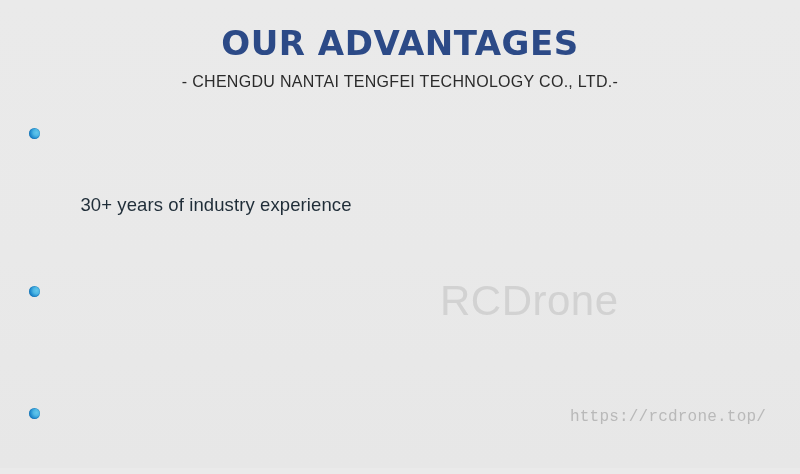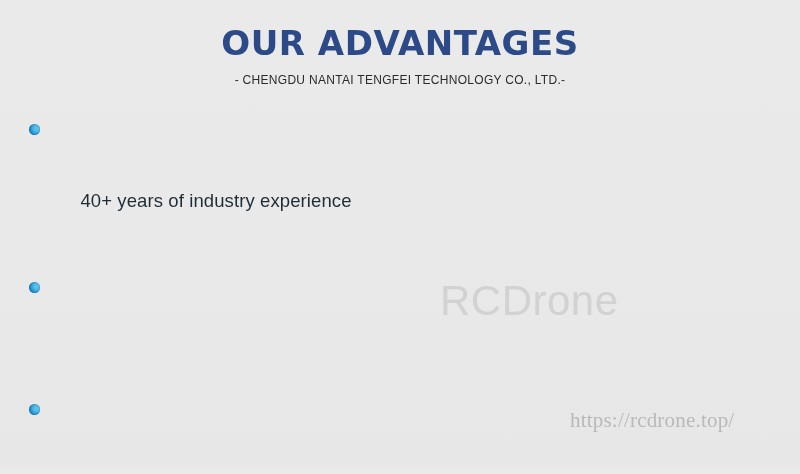--- a/index.html
+++ b/index.html
@@ -36,22 +36,22 @@
     letter-spacing: 0.5px;
     white-space: nowrap;
     z-index: 1;
     user-select: none;
   }
 
   .wm-url {
     position: absolute;
     left: 570px;
     top: 408px;
-    font-family: Liberation Serif, serif;
-    font-size: 21px;
+    font-family: Liberation Mono, monospace;
+    font-size: 16px;
     font-weight: 400;
     color: #b9b9b9;
     letter-spacing: 0.2px;
     white-space: nowrap;
     z-index: 1;
     user-select: none;
   }
 
   
   .header {
@@ -66,21 +66,21 @@
     font-size: 34px;
     font-weight: 700;
     color: #2c4a87;
     letter-spacing: 0.5px;
     line-height: 1.05;
   }
 
   .subtitle {
     margin-top: 11px;
     font-family: "Liberation Sans", sans-serif;
-    font-size: 12px;
+    font-size: 16px;
     font-weight: 400;
     color: #2b2b2b;
     letter-spacing: 0.3px;
   }
 
   
   .advantages {
     position: relative;
     z-index: 2;
     margin-top: 24px;
@@ -128,21 +128,21 @@
 
   <div class="header">
     <div class="title">OUR ADVANTAGES</div>
     <div class="subtitle">- CHENGDU NANTAI TENGFEI TECHNOLOGY CO., LTD.-</div>
   </div>
 
   <ul class="advantages">
 
     <li class="adv-item">
       <span class="bullet"></span>
-      <span class="adv-text">40+ years of industry experience</span>
+      <span class="adv-text">30+ years of industry experience</span>
     </li>
 
     <li class="adv-item">
       <span class="bullet"></span>
     </li>
 
     <li class="adv-item">
       <span class="bullet"></span>
       
       

